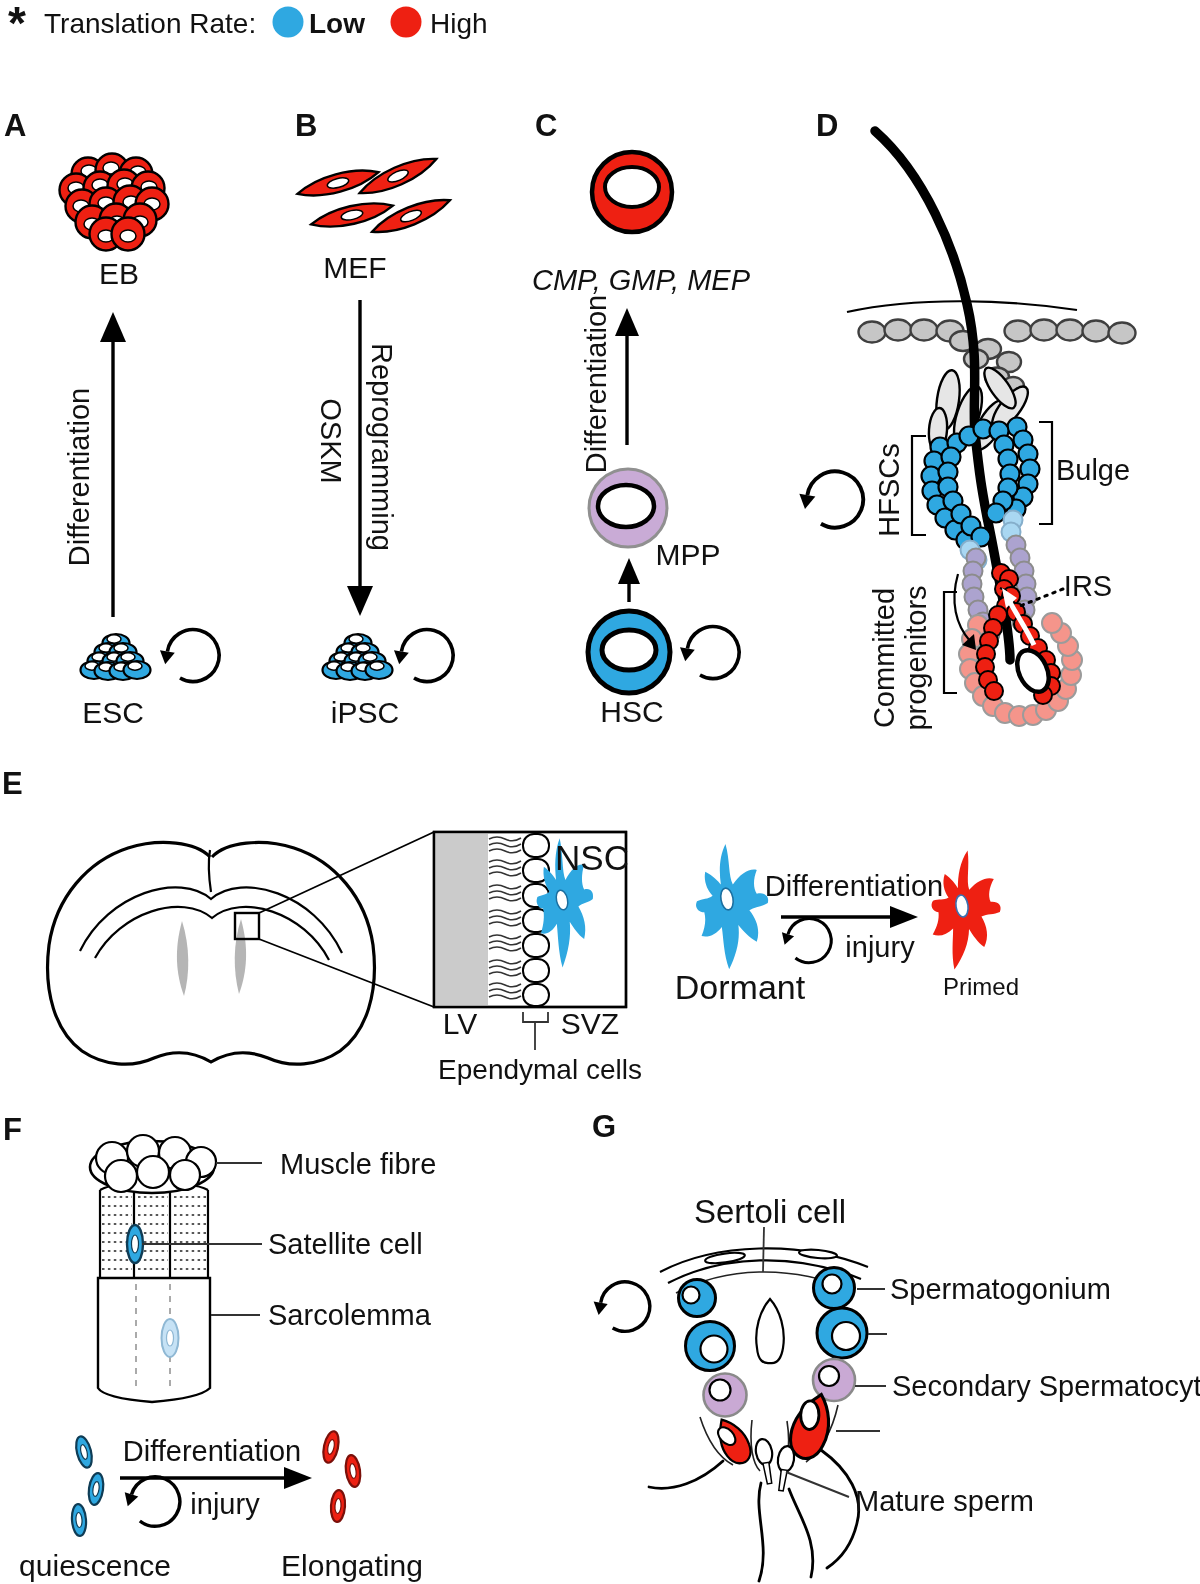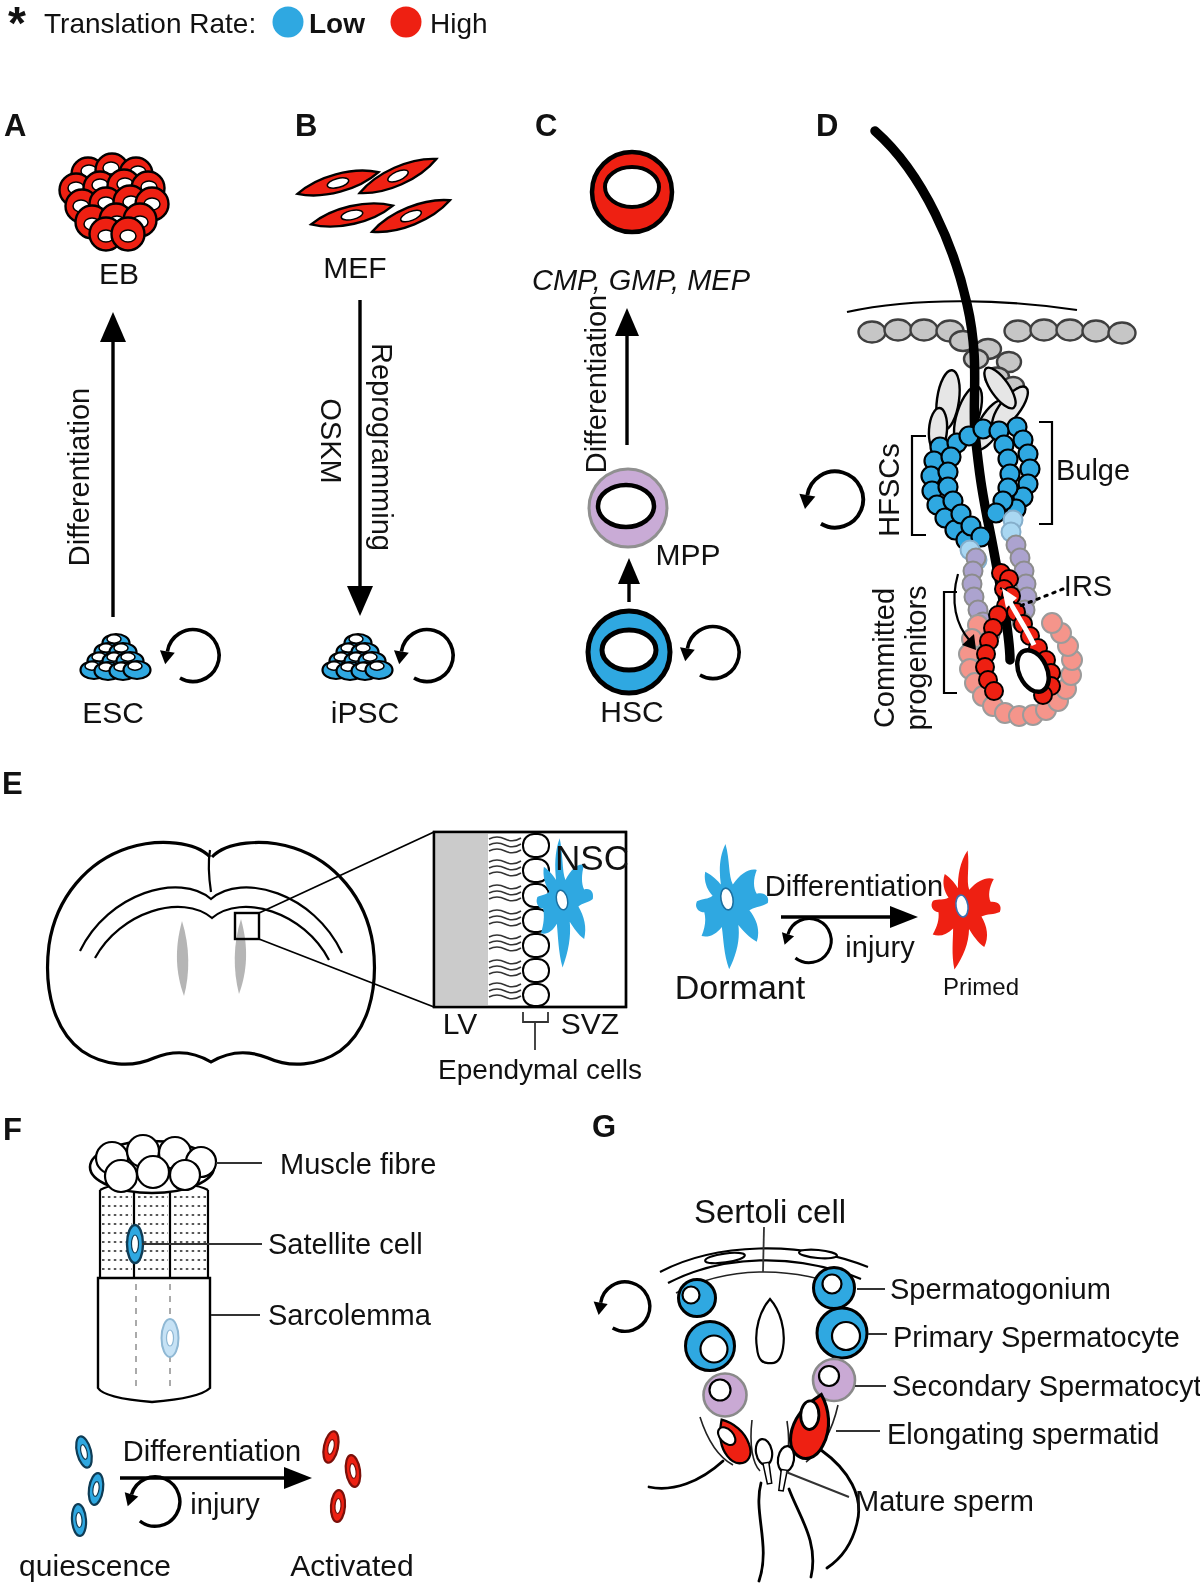--- a/index.html
+++ b/index.html
@@ -613,22 +613,20 @@
 <div class="lbl" style="left:880px;top:947px;">injury</div>
 <div class="lbl" style="left:740px;top:987px;font-size:34px;">Dormant</div>
 <div class="lbl" style="left:981px;top:987px;font-size:24px;">Primed</div>
 
 <div class="lbl-left" style="left:280px;top:1164px;">Muscle fibre</div>
 <div class="lbl-left" style="left:268px;top:1244px;">Satellite cell</div>
 <div class="lbl-left" style="left:268px;top:1315px;">Sarcolemma</div>
 <div class="lbl" style="left:212px;top:1451px;">Differentiation</div>
 <div class="lbl" style="left:225px;top:1504px;">injury</div>
 <div class="lbl" style="left:95px;top:1566px;font-size:30px;">quiescence</div>
-<div class="lbl" style="left:352px;top:1566px;font-size:30px;">Activated</div>
+<div class="lbl" style="left:352px;top:1566px;font-size:30px;">Elongating</div>
 
 <div class="lbl" style="left:770px;top:1211px;font-size:33px;">Sertoli cell</div>
 <div class="lbl-left" style="left:890px;top:1289px;">Spermatogonium</div>
-<div class="lbl-left" style="left:893px;top:1337px;">Primary Spermatocyte</div>
 <div class="lbl-left" style="left:892px;top:1386px;">Secondary Spermatocyte</div>
-<div class="lbl-left" style="left:887px;top:1434px;">Elongating spermatid</div>
 <div class="lbl-left" style="left:855px;top:1501px;">Mature sperm</div>
 
 </div>
 
 </body></html>

